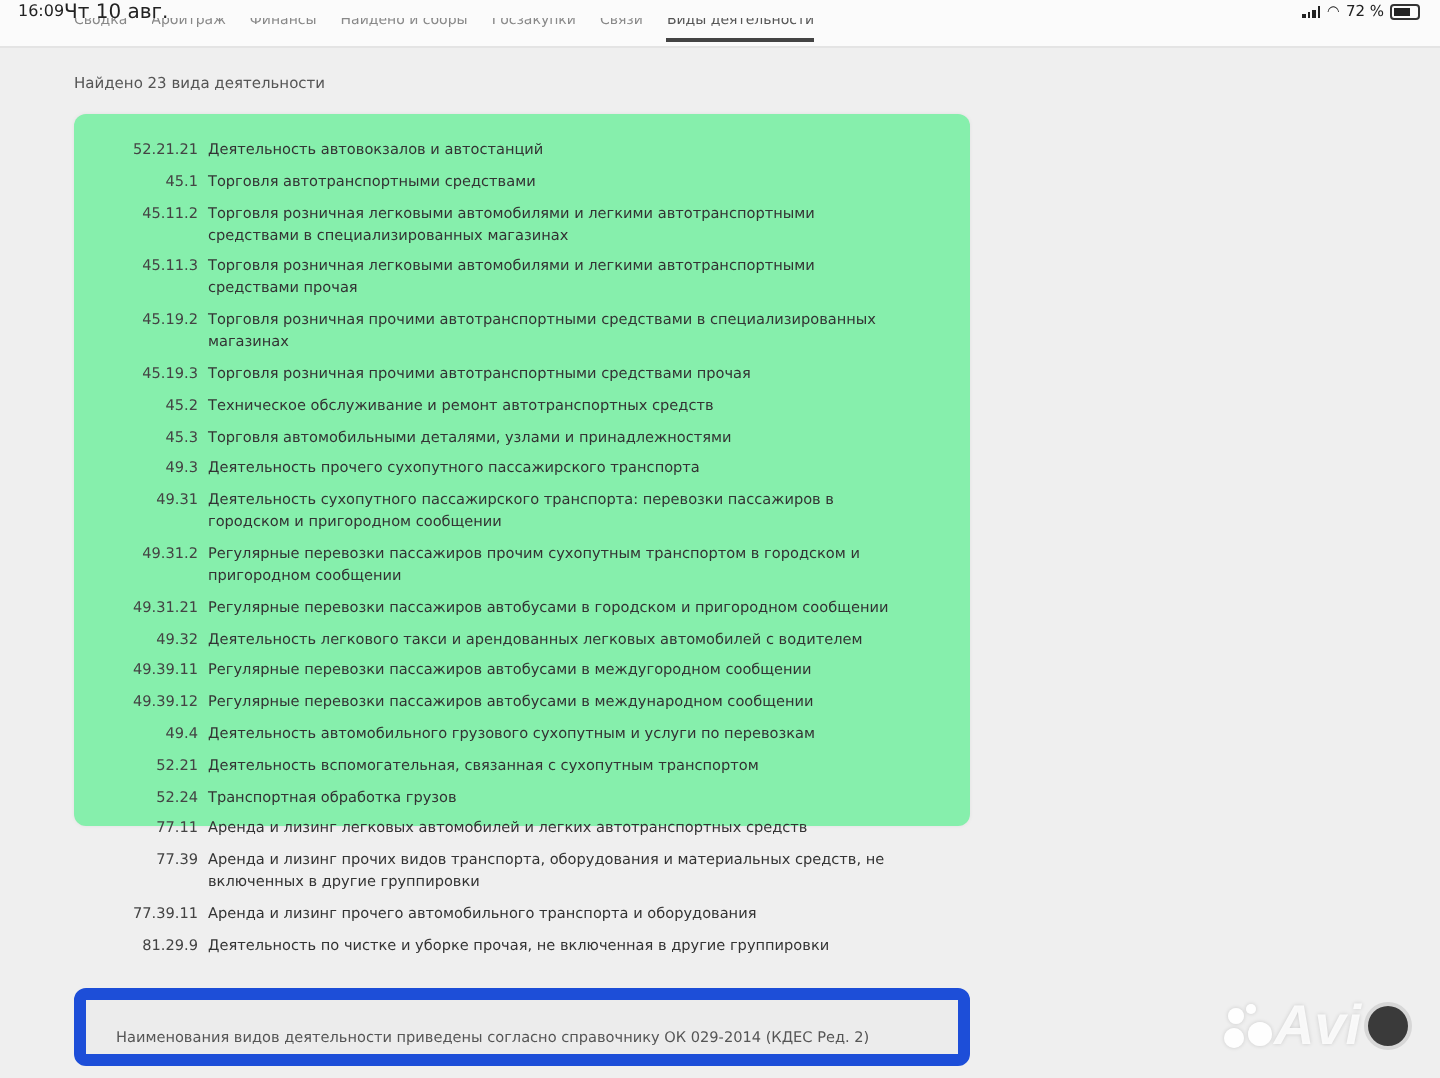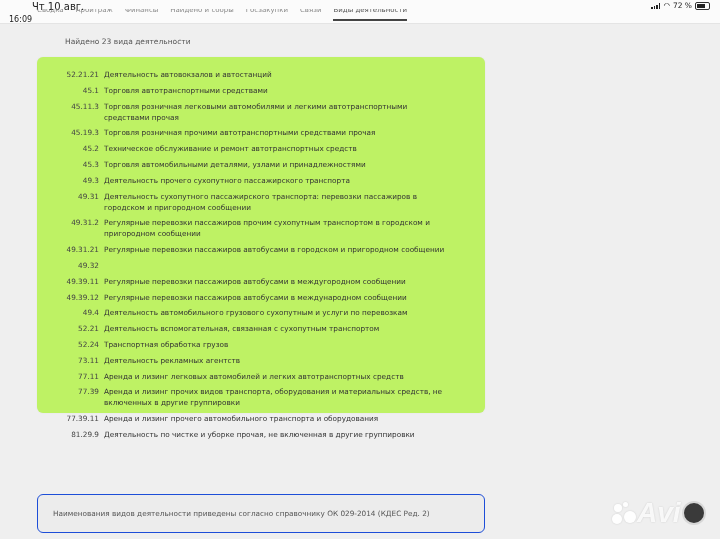--- a/index.html
+++ b/index.html
@@ -8,46 +8,46 @@
     background:#efefef;
     font-family:"DejaVu Sans", sans-serif;
     color:#333;
     position:relative;
   }
   .topbar {
     position:absolute; left:0; top:0; width:720px; height:23px;
     background:#fbfbfb;
     border-bottom:1px solid #e4e4e4;
   }
-  .status-time { position:absolute; left:9px; top:15px; font-size:8px; color:#222; }
+  .status-time { position:absolute; left:9px; top:1px; font-size:8px; color:#222; }
   .status-date { position:absolute; left:32px; top:1px; font-size:10px; color:#222; }
   .status-right { position:absolute; right:10px; top:1px; font-size:7.5px; color:#222; display:flex; align-items:center; gap:3px; }
   .battery { width:13px; height:6px; border:1px solid #333; border-radius:2px; position:relative; }
   .battery .fill { position:absolute; left:1px; top:1px; bottom:1px; width:8px; background:#222; }
   .signal { display:inline-flex; align-items:flex-end; gap:1px; height:6px; }
   .signal i { display:block; width:1.5px; background:#222; }
   .tabs { position:absolute; left:37px; top:9px; display:flex; gap:12px; font-size:7px; color:#888; white-space:nowrap; }
   .tab { position:relative; height:12px; overflow:hidden; line-height:2px; }
   .tab.active { color:#555; }
   .tab.active::after { content:""; position:absolute; left:0; right:0; bottom:0; height:2px; background:#444; }
   .found {
-    position:absolute; left:37px; top:37px; font-size:7.5px; color:#555;margin-left:28px;
+    position:absolute; left:37px; top:37px; font-size:7.5px; color:#555;
   }
   .card {
     position:absolute; left:37px; top:57px; width:448px; height:356px;
-    background:#bef264; border-radius:6px;
+    background:#86efac; border-radius:6px;
     box-shadow:0 0 2px rgba(0,0,0,0.06);
   }
   .rows { position:absolute; left:0; top:12px; width:100%; }
   .row { display:flex; font-size:7.3px; line-height:11px; color:#333; margin-bottom:4.8px; }
   .code { width:62px; text-align:right; padding-right:5px; flex:0 0 62px; color:#444; }
   .title { width:350px; }
   .notice {
     position:absolute; left:37px; top:494px; width:448px; height:39px;
-    background:#ececec; border:1px solid #1d4ed8; border-radius:6px;
+    background:#ececec; border:6px solid #1d4ed8; border-radius:6px;
     box-sizing:border-box;
   }
   .notice-text { position:absolute; left:15px; top:14px; font-size:7.3px; color:#555; white-space:nowrap; }
   .watermark {
     position:absolute; left:612px; top:497px; display:flex; align-items:center;
     font-family:"Liberation Sans", sans-serif; font-size:28px; font-weight:bold;
     color:rgba(255,255,255,0.85); text-shadow:0 0 2px rgba(0,0,0,0.15);font-style:italic;
   }
   .wm-dots { position:relative; width:24px; height:24px; margin-right:1px; }
   .wm-dots span { position:absolute; border-radius:50%; background:rgba(255,255,255,0.9); box-shadow:0 0 2px rgba(0,0,0,0.15); }
@@ -89,22 +89,30 @@
   <div class="rows" id="rows">
       <div class="row">
         <span class="code">52.21.21</span>
         <span class="title">Деятельность автовокзалов и автостанций</span>
       </div>
       <div class="row">
         <span class="code">45.1</span>
         <span class="title">Торговля автотранспортными средствами</span>
       </div>
       <div class="row">
+        <span class="code">45.11.2</span>
+        <span class="title">Торговля розничная легковыми автомобилями и легкими автотранспортными средствами в специализированных магазинах</span>
+      </div>
+      <div class="row">
         <span class="code">45.11.3</span>
         <span class="title">Торговля розничная легковыми автомобилями и легкими автотранспортными средствами прочая</span>
+      </div>
+      <div class="row">
+        <span class="code">45.19.2</span>
+        <span class="title">Торговля розничная прочими автотранспортными средствами в специализированных магазинах</span>
       </div>
       <div class="row">
         <span class="code">45.19.3</span>
         <span class="title">Торговля розничная прочими автотранспортными средствами прочая</span>
       </div>
       <div class="row">
         <span class="code">45.2</span>
         <span class="title">Техническое обслуживание и ремонт автотранспортных средств</span>
       </div>
       <div class="row">
@@ -122,44 +130,41 @@
       <div class="row">
         <span class="code">49.31.2</span>
         <span class="title">Регулярные перевозки пассажиров прочим сухопутным транспортом в городском и пригородном сообщении</span>
       </div>
       <div class="row">
         <span class="code">49.31.21</span>
         <span class="title">Регулярные перевозки пассажиров автобусами в городском и пригородном сообщении</span>
       </div>
       <div class="row">
         <span class="code">49.32</span>
+        <span class="title">Деятельность легкового такси и арендованных легковых автомобилей с водителем</span>
       </div>
       <div class="row">
         <span class="code">49.39.11</span>
         <span class="title">Регулярные перевозки пассажиров автобусами в междугородном сообщении</span>
       </div>
       <div class="row">
         <span class="code">49.39.12</span>
         <span class="title">Регулярные перевозки пассажиров автобусами в международном сообщении</span>
       </div>
       <div class="row">
         <span class="code">49.4</span>
         <span class="title">Деятельность автомобильного грузового сухопутным и услуги по перевозкам</span>
       </div>
       <div class="row">
         <span class="code">52.21</span>
         <span class="title">Деятельность вспомогательная, связанная с сухопутным транспортом</span>
       </div>
       <div class="row">
         <span class="code">52.24</span>
         <span class="title">Транспортная обработка грузов</span>
-      </div>
-      <div class="row">
-        <span class="code">73.11</span>
-        <span class="title">Деятельность рекламных агентств</span>
       </div>
       <div class="row">
         <span class="code">77.11</span>
         <span class="title">Аренда и лизинг легковых автомобилей и легких автотранспортных средств</span>
       </div>
       <div class="row">
         <span class="code">77.39</span>
         <span class="title">Аренда и лизинг прочих видов транспорта, оборудования и материальных средств, не включенных в другие группировки</span>
       </div>
       <div class="row">

